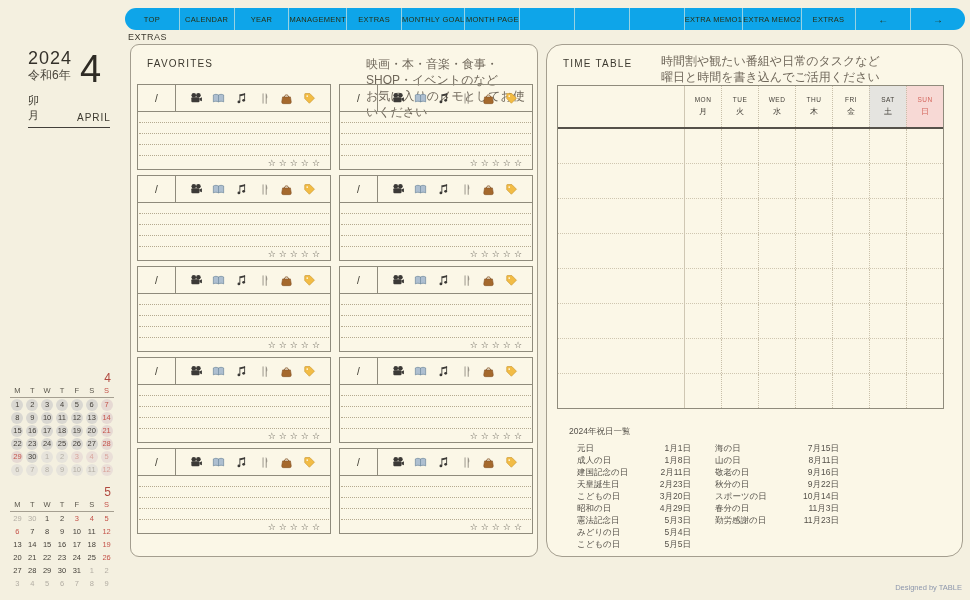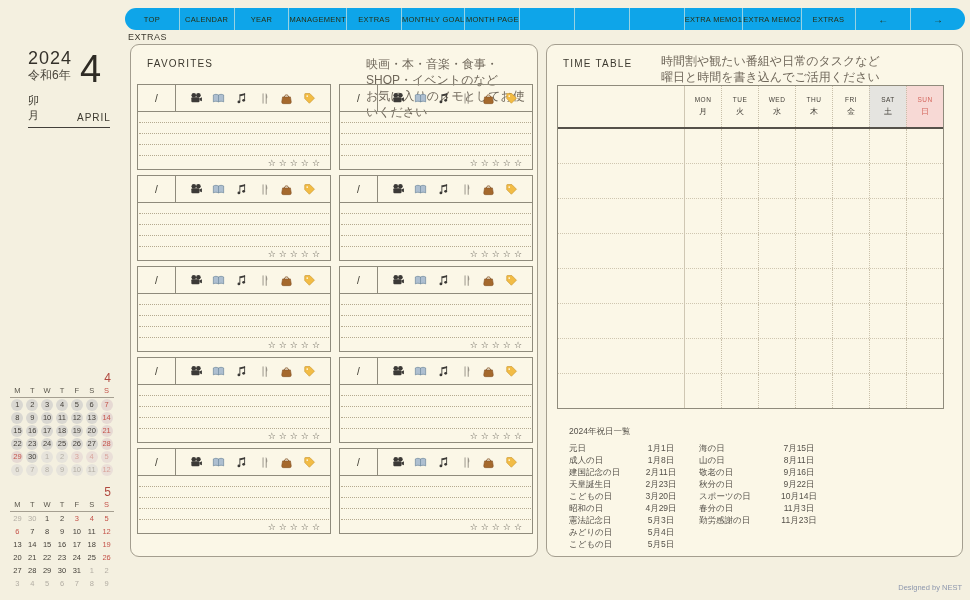--- a/index.html
+++ b/index.html
@@ -46,21 +46,21 @@
     font-size:7.5px; letter-spacing:.3px; color:#272f13; white-space:nowrap;
     border-left:1px solid rgba(244,240,224,.6); cursor:pointer; }
   .nav-tab:first-child { border-left:none; }
   .nav-tab.arrow { font-size:10px; }
   #page-label { position:absolute; left:128px; top:32px; font-size:9px; letter-spacing:.5px; color:#3c392f; }
 
   
   .panel { position:absolute; top:44px; height:513px; background:#fbf7e7;
     border:1px solid #a49e8f; border-radius:9px; }
   #favorites-panel { left:130px; width:408px; }
-  #timetable-panel { left:546px; width:417px; }
+  #timetable-panel { left:546px; width:417px;border-radius:16px; }
   .panel-title { position:absolute; left:16px; top:13px; font-size:10px; letter-spacing:1.2px; color:#3c392f; }
   .panel-note { position:absolute; font-size:12px; line-height:16px; color:#6f675a; }
   #fav-note { left:235px; top:11px; }
   #tt-note  { left:114px; top:8px; }
 
   
   #cards { position:absolute; left:6px; top:39px; width:396px;
     display:grid; grid-template-columns:194px 194px; column-gap:8px; row-gap:5px; }
   .card { height:86px; border:1px solid #8f8b7c; position:relative; background:transparent; }
   .card-header { height:27px; border-bottom:1px solid #8f8b7c; display:flex; }
@@ -90,22 +90,22 @@
   .tt-row:last-child { border-bottom:none; }
   .tt-c0 { width:126px; }
   .tt-c { flex:1; border-left:1px dotted #c8bfa9; }
   .tt-c.first { border-left:1px solid #cfc7b3; }
 
   
   #holidays { position:absolute; left:22px; top:381px; font-size:8.5px; color:#55514a; }
   #holidays .h-title { margin-bottom:4px; }
   .hol-cols { display:flex; gap:16px; }
   .hol-row { display:flex; height:12px; line-height:12px; }
-  .hol-name { width:70px; }
-  .hol-date { width:44px; text-align:center; }
+  .hol-name { width:70px;margin-left:8px; }
+  .hol-date { width:44px; text-align:right; }
   .hol-col2 .hol-name { width:76px; }
   .hol-col2 .hol-date { width:48px; }
 
   #credit { position:absolute; right:8px; top:583px; font-size:7.5px; color:#8d97ad; }
 </style>
 </head>
 <body>
 
 <div id="sidebar">
   <div class="sb-year">2024</div>
@@ -1058,13 +1058,13 @@
           </div>
           <div class="hol-row">
             <span class="hol-name">勤労感謝の日</span>
             <span class="hol-date">11月23日</span>
           </div>
         </div>
     </div>
   </div>
 </div>
 
-<div id="credit">Designed by NEST</div>
+<div id="credit">Designed by TABLE</div>
 
 </body></html>

